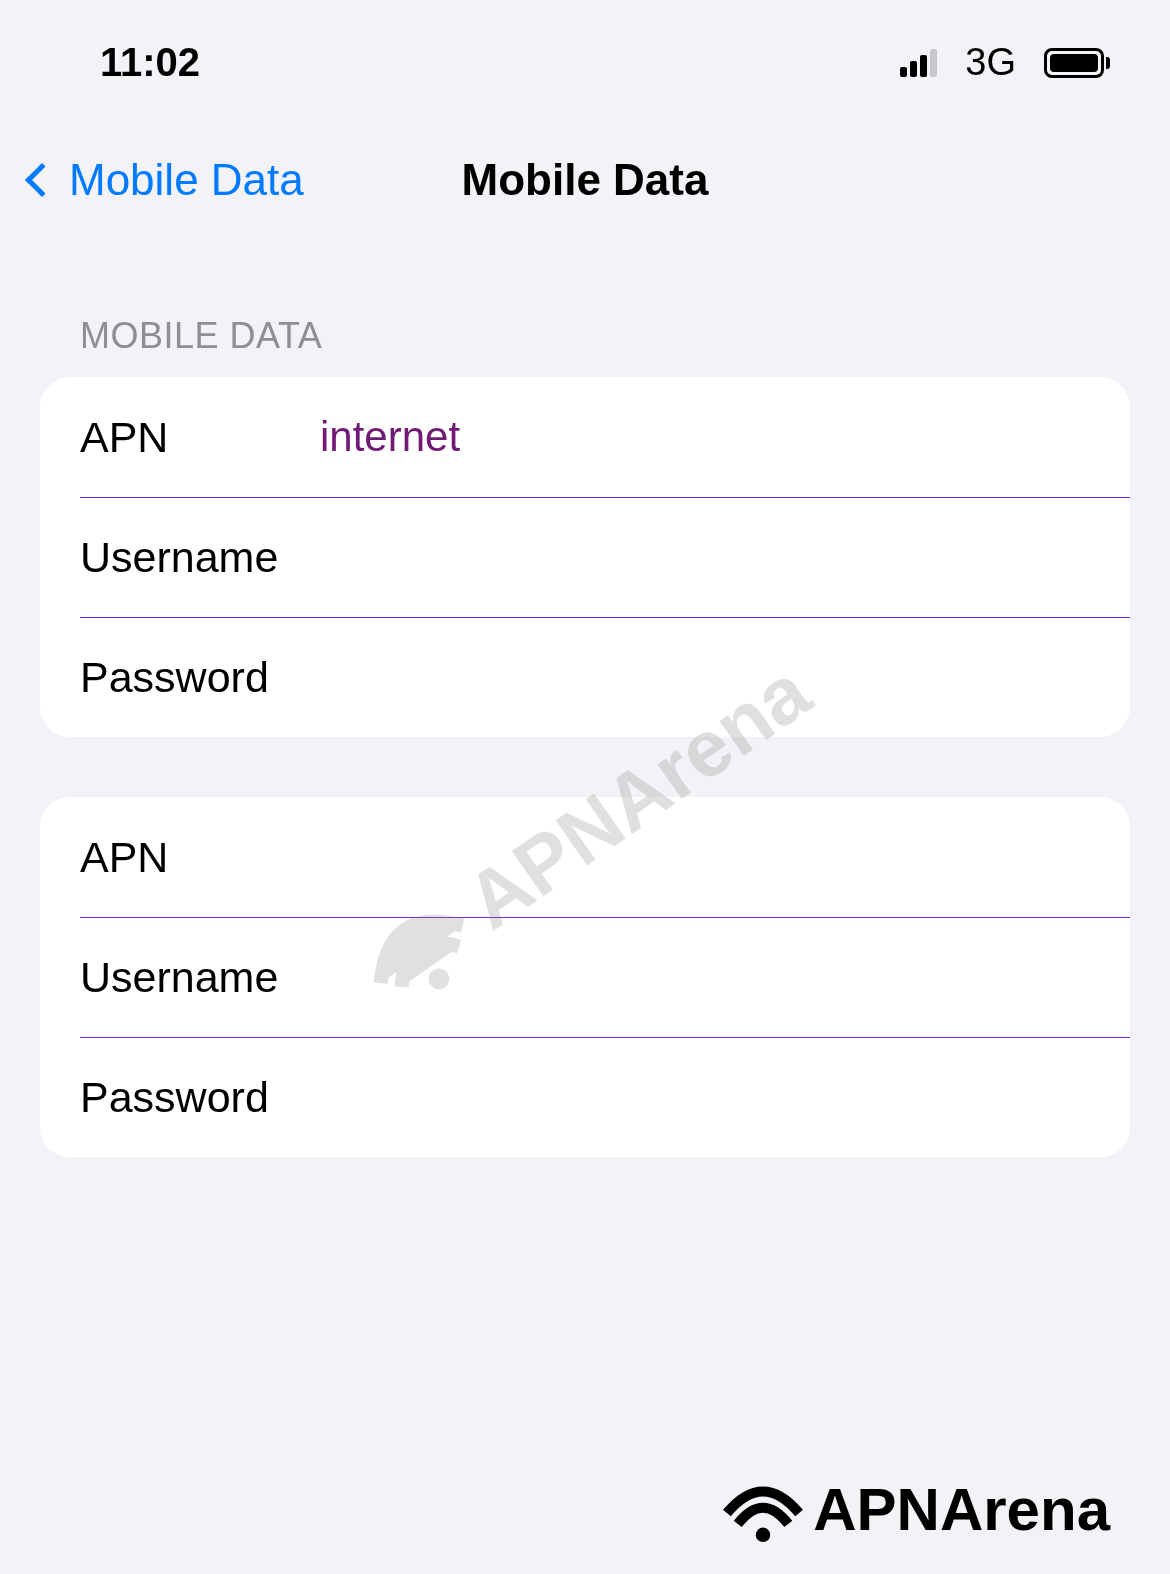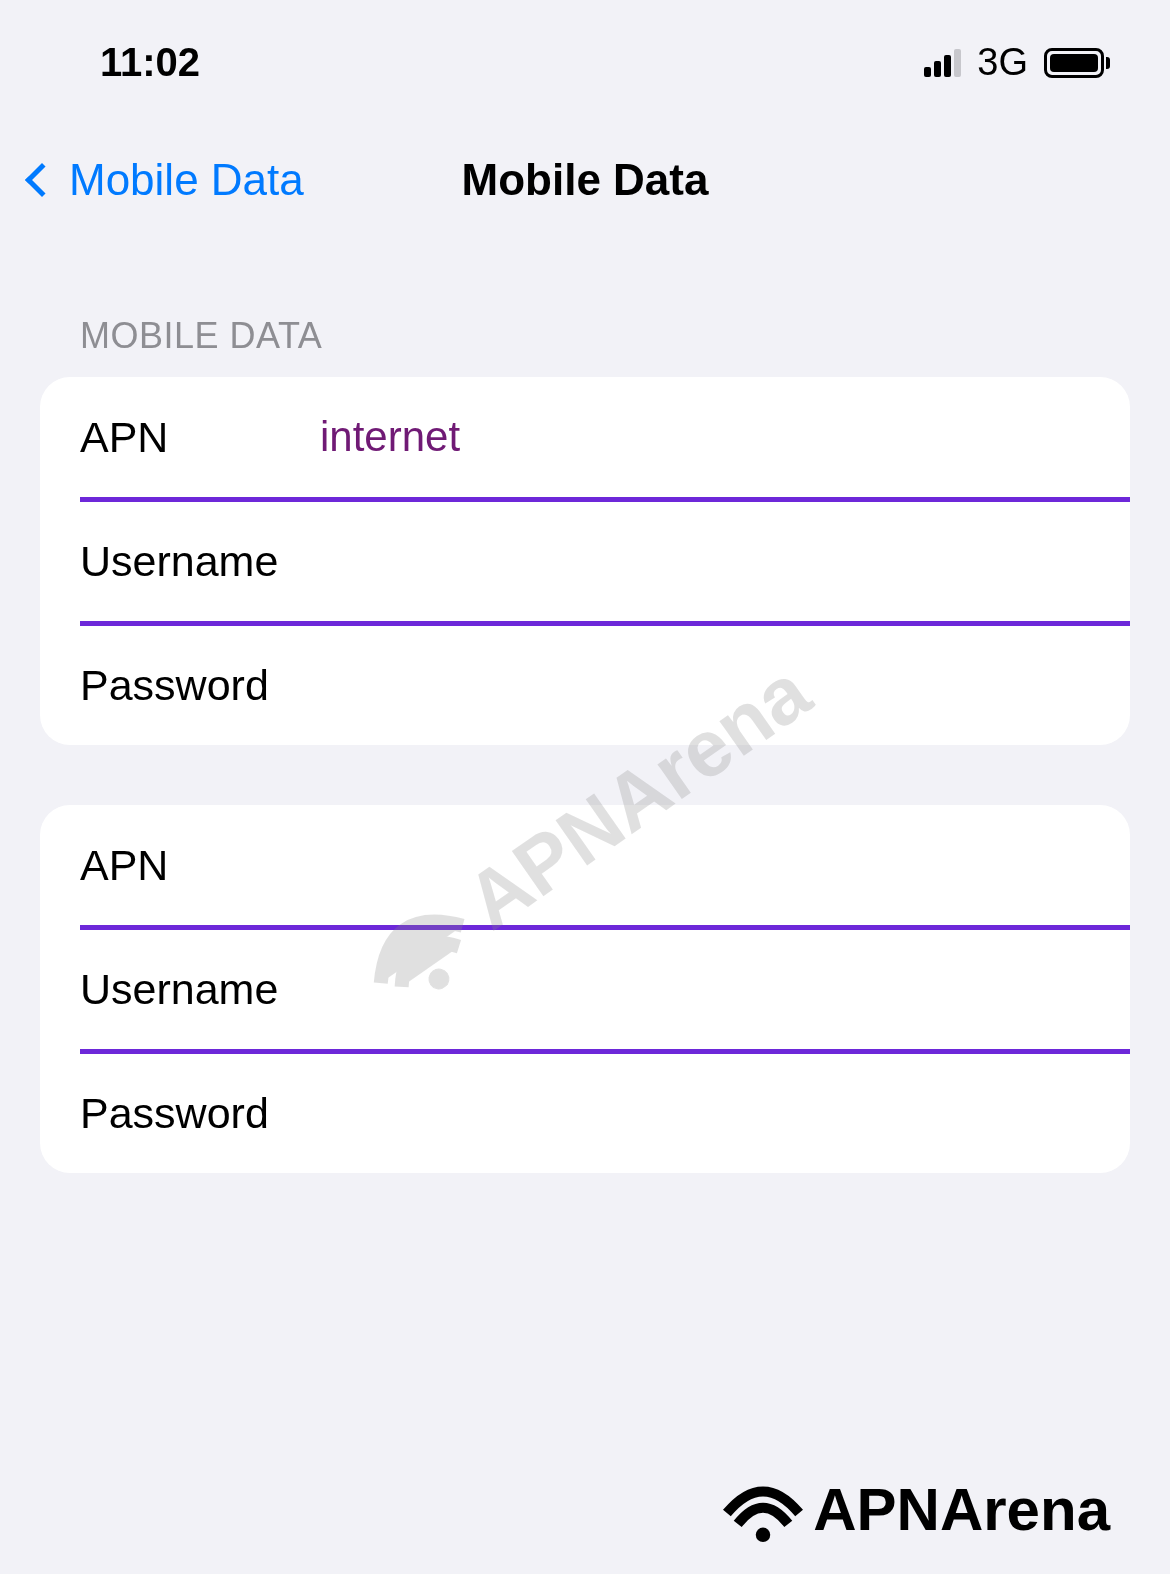--- a/index.html
+++ b/index.html
@@ -26,21 +26,21 @@
       font-weight: 600;
       color: #000;
     }
     .status-left {
       display: flex;
       align-items: flex-start;
     }
     .status-right {
       display: flex;
       align-items: center;
-      gap: 16px;
+      gap: 28px;
     }
     .signal-bars {
       display: flex;
       align-items: flex-end;
       gap: 3px;
       height: 28px;
     }
     .bar {
       width: 7px;
       background-color: #000;
@@ -131,21 +131,21 @@
       border-radius: 30px;
       margin: 0 40px;
     }
     .row {
       display: flex;
       align-items: center;
       padding: 35px 40px;
       min-height: 120px;
     }
     .row + .row {
-      border-top: 5px solid #6d28d9;
+      border-top: 1px solid #6d28d9;
       margin-left: 40px;
       padding-left: 0;
     }
     .row-label {
       font-size: 43px;
       font-weight: 400;
       color: #000;
       width: 240px;
       flex-shrink: 0;
     }

